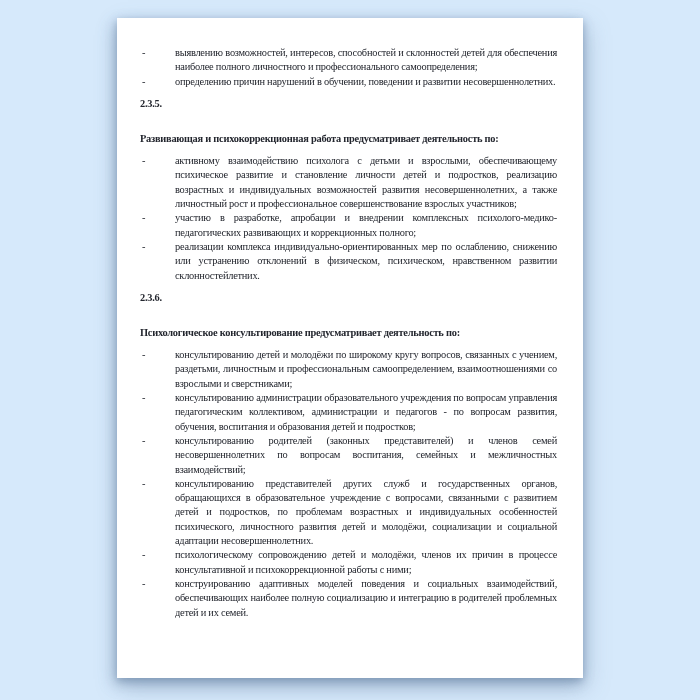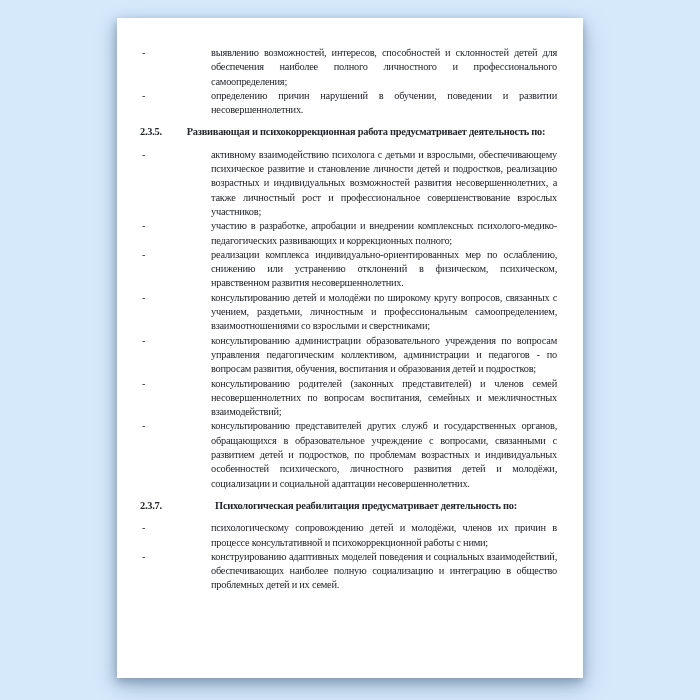--- a/index.html
+++ b/index.html
@@ -39,29 +39,29 @@
   }
   .row { display: flex; align-items: flex-start; }
   .col-label {
     flex: 0 0 35px;
     min-width: 35px;
     box-sizing: border-box;
   }
   .heading {
     font-weight: bold;
     margin: 8px 0 8px 0;
+    flex-direction: column;
   }
   .heading .h-text { flex: 1; text-align: center; }
   .list { margin: 0; }
   .marker { padding-left: 2px; }
   .li-text {
     flex: 1;
     text-align: justify;
     hyphens: manual;
-    margin-left: 36px;
   }
 </style>
 </head>
 <body>
 
 <div class="scene">
   <div class="paper">
     <div class="doc">
       <div class="list">
   <div class="row list-item">
@@ -86,26 +86,30 @@
     <div class="li-text">активному взаимодействию психолога с детьми и взрослыми, обеспечивающему психическое развитие и становление личности детей и подростков, реализацию возрастных и индивидуаль­ных возможностей развития несовершеннолетних, а также личностный рост и профессиональ­ное совершенствование взрослых участников;</div>
   </div>
 
   <div class="row list-item">
     <span class="col-label marker">-</span>
     <div class="li-text">участию в разработке, апробации и внедрении комплексных психолого-медико-педагогических развивающих и коррекционных полного;</div>
   </div>
 
   <div class="row list-item">
     <span class="col-label marker">-</span>
-    <div class="li-text">реализации комплекса индивидуально-ориентированных мер по ослаблению, снижению или устранению отклонений в физическом, психическом, нравственном развития несовершенно­летних.</div>
+    <div class="li-text">реализации комплекса индивидуально-ориентированных мер по ослаблению, снижению или устранению отклонений в физическом, психическом, нравственном развитии склонностей­летних.</div>
   </div>
 </div>
   </div>
 
   <div class="section">
+    <div class="row heading">
+      <span class="col-label num">2.3.6.</span>
+      <span class="h-text">Психологическое консультирование предусматривает деятельность по:</span>
+    </div>
     <div class="list">
   <div class="row list-item">
     <span class="col-label marker">-</span>
     <div class="li-text">консультированию детей и молодёжи по широкому кругу вопросов, связанных с учением, раз­детьми, личностным и профессиональным самоопределением, взаимоотношениями со взрос­лыми и сверстниками;</div>
   </div>
 
   <div class="row list-item">
     <span class="col-label marker">-</span>
     <div class="li-text">консультированию администрации образовательного учреждения по вопросам управления педагогическим коллективом, администрации и педагогов - по вопросам развития, обучения, воспитания и образования детей и подростков;</div>
   </div>
@@ -116,31 +120,27 @@
   </div>
 
   <div class="row list-item">
     <span class="col-label marker">-</span>
     <div class="li-text">консультированию представителей других служб и государственных органов, обращающихся в образовательное учреждение с вопросами, связанными с развитием детей и подростков, по проблемам возрастных и индивидуальных особенностей психического, личностного развития детей и молодёжи, социализации и социальной адаптации несовершеннолетних.</div>
   </div>
 </div>
   </div>
 
   <div class="section">
-    <div class="row heading">
-      <span class="col-label num">2.3.7.</span>
-      <span class="h-text">Психологическая реабилитация предусматривает деятельность по:</span>
-    </div>
     <div class="list">
   <div class="row list-item">
     <span class="col-label marker">-</span>
     <div class="li-text">психологическому сопровождению детей и молодёжи, членов их причин в процессе консульта­тивной и психокоррекционной работы с ними;</div>
   </div>
 
   <div class="row list-item">
     <span class="col-label marker">-</span>
-    <div class="li-text">конструированию адаптивных моделей поведения и социальных взаимодействий, обеспечива­ющих наиболее полную социализацию и интеграцию в общество проблемных детей и их семей.</div>
+    <div class="li-text">конструированию адаптивных моделей поведения и социальных взаимодействий, обеспечива­ющих наиболее полную социализацию и интеграцию в родителей проблемных детей и их семей.</div>
   </div>
 </div>
   </div>
 </div>
   </div>
 </div>
 
 </body></html>

